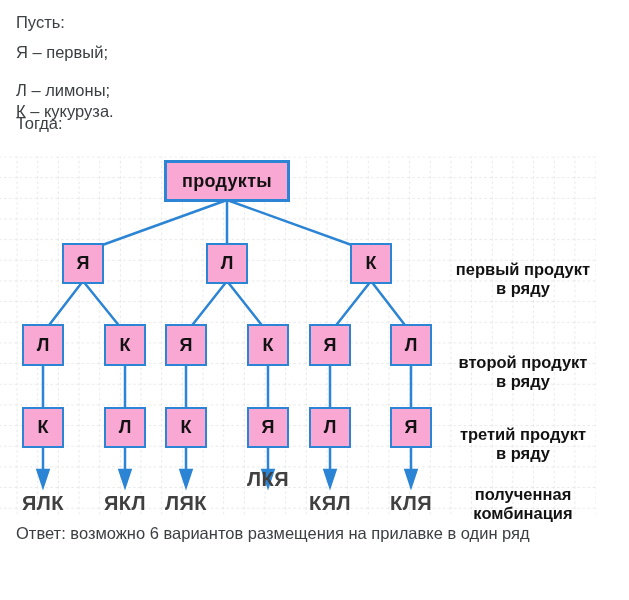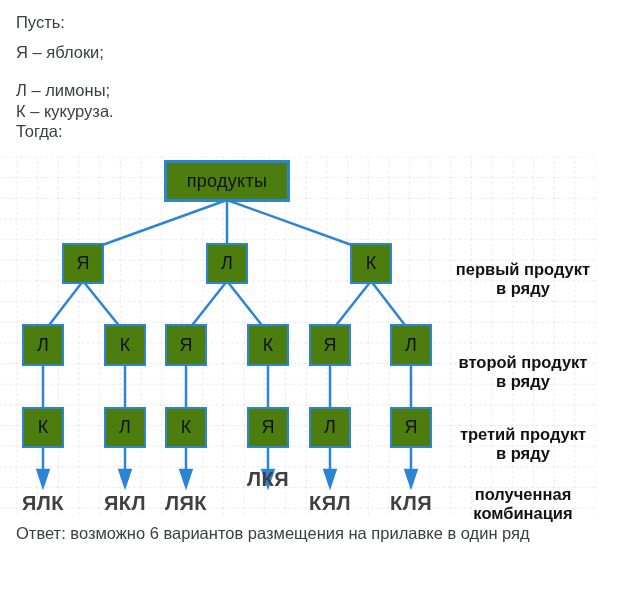--- a/index.html
+++ b/index.html
@@ -17,26 +17,26 @@
     position: absolute;
     left: 16px;
     font-size: 16.5px;
     line-height: 20px;
     color: #3c4043;
     white-space: nowrap;
   }
   .diagram-svg { position: absolute; left: 0; top: 0; }
   .node {
     position: absolute;
-    background: #4d7c0f;
+    background: #f9a8d4;
     border: 2.5px solid #2c84d4;
     display: flex;
     align-items: center;
     justify-content: center;
-    font-weight: normal;
+    font-weight: bold;
     color: #121212;
     font-size: 18px;
   }
   .node.root {
     border-width: 3px;
     font-size: 18px;
     letter-spacing: 0.3px;
   }
   .combo {
     position: absolute;
@@ -59,24 +59,24 @@
     color: #121212;
     margin-top: 16px;
   }
 </style>
 </head>
 <body>
 
 <div class="page">
 
   <div class="intro-line" style="top:12px">Пусть:</div>
-  <div class="intro-line" style="top:42px">Я – яблоки;</div>
+  <div class="intro-line" style="top:42px">Я – первый;</div>
   <div class="intro-line" style="top:80px">Л – лимоны;</div>
   <div class="intro-line" style="top:101px">К – кукуруза.</div>
-  <div class="intro-line" style="top:121px">Тогда:</div>
+  <div class="intro-line" style="top:113px">Тогда:</div>
 
   <svg class="diagram-svg" width="629" height="600" viewBox="0 0 629 600">
     <defs>
       <pattern id="grid" x="16.6" y="156.5" width="20.66" height="20.66" patternUnits="userSpaceOnUse">
         <path d="M 20.66 0 H 0 V 20.66" fill="none" stroke="#d2d2d2" stroke-width="1" stroke-dasharray="2.5 2.5"></path>
       </pattern>
     </defs>
     <rect x="0" y="156.5" width="595.5" height="358" fill="url(#grid)"></rect>
 
     <g stroke="#2c84d4" stroke-width="2.5" stroke-linecap="round">

